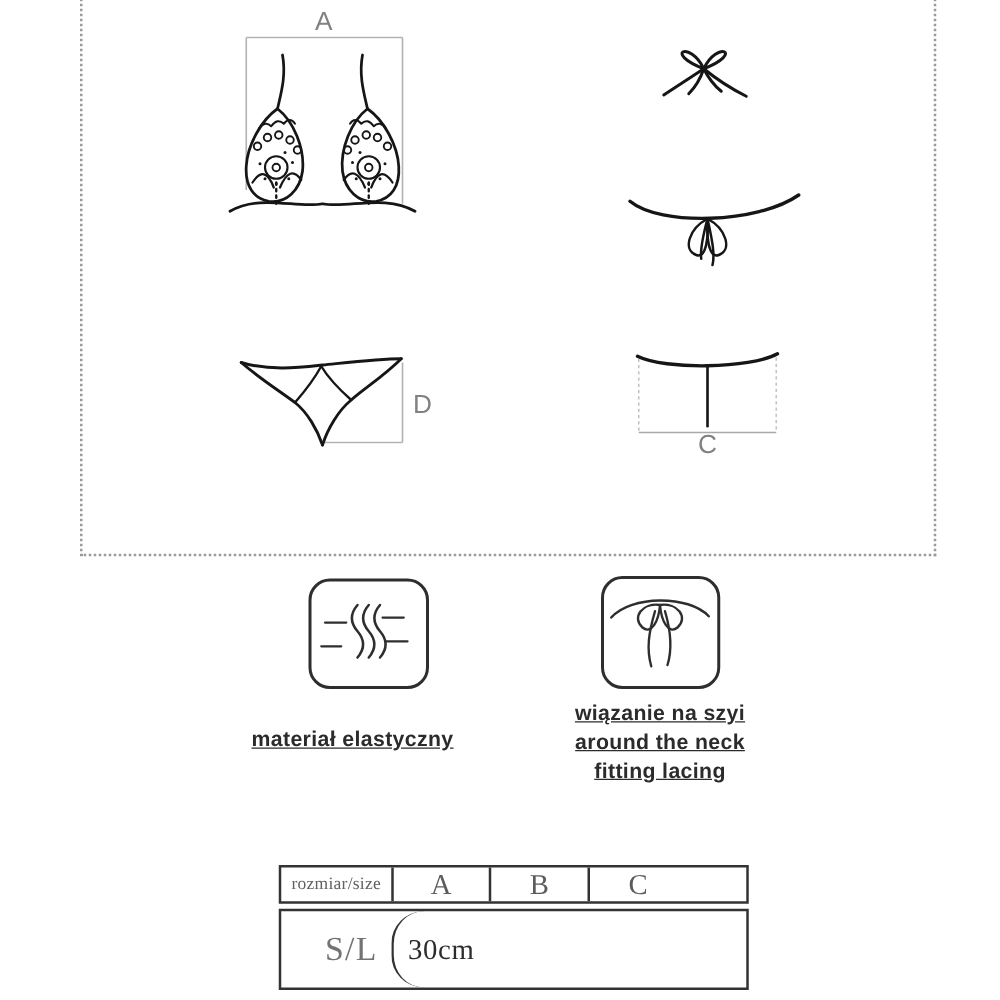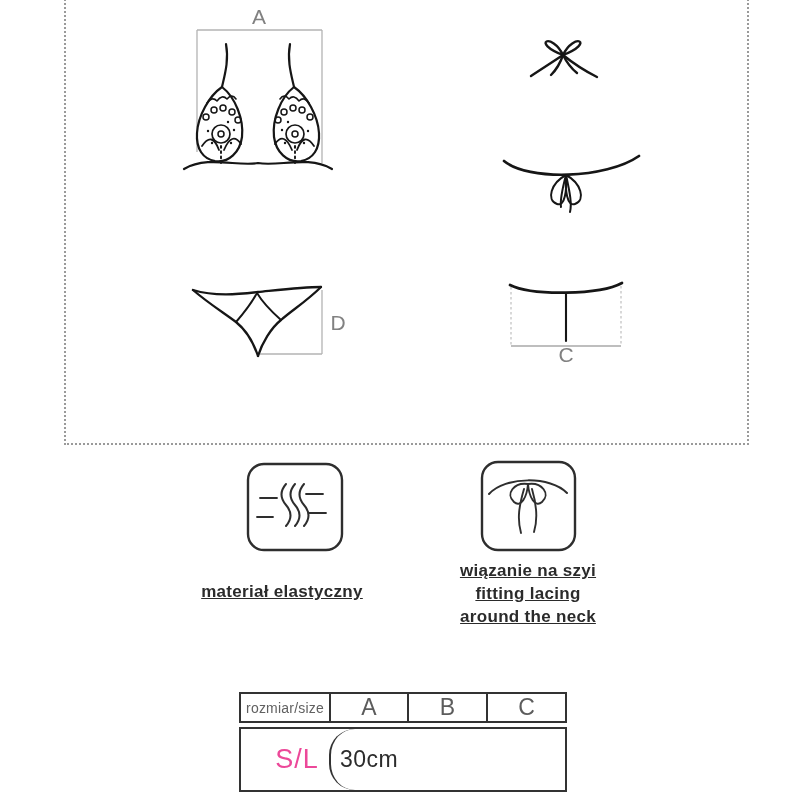--- a/index.html
+++ b/index.html
@@ -14,35 +14,35 @@
   }
   .artwork{position:absolute;left:0;top:0;}
   
   .caption{
     position:absolute;text-align:center;font-weight:bold;
     font-size:17px;line-height:23px;letter-spacing:.3px;color:#2b2b2b;text-decoration:underline;
   }
   .caption-left{left:152px;top:580px;width:260px;}
   .caption-right{left:408px;top:559px;width:240px;}
   
-  .size-table{position:absolute;left:239px;top:692px;width:328px;}
+  .size-table{position:absolute;left:223px;top:692px;width:376px;font-family:Liberation Serif, serif;}
   .trow{
     display:grid;grid-template-columns:88px 78px 79px 79px;
     border:2px solid #333333;box-sizing:border-box;background:#ffffff;
   }
   .trow-header{height:31px;}
   .trow-data{height:65px;margin-top:4px;}
   .tcell{
     display:flex;align-items:center;justify-content:center;
     border-left:2px solid #333333;overflow:hidden;
   }
   .tcell:first-child{border-left:none;}
   .th-size{font-size:14px;color:#616161;letter-spacing:.2px;}
   .th-col{font-size:23px;color:#5c5c5c;font-weight:normal;}
-  .td-size{font-size:27px;color:#ec4899;letter-spacing:1px;padding-left:24px;}
+  .td-size{font-size:27px;color:#737373;letter-spacing:1px;padding-left:24px;}
   .td-val-a{font-size:23px;color:#2c2c2c;letter-spacing:.5px;border-radius:26px;}
   .td-val{font-size:28px;color:#151515;letter-spacing:.5px;}
 </style>
 </head>
 <body>
 
 <div id="page">
 
   <div class="diagram-frame"></div>
 
@@ -169,22 +169,22 @@
       <path d="M532,489 C537,506 538,519 534,532" stroke-width="1.9"></path>
     </g>
   </svg>
 
   <div class="caption caption-left">
     <div>materiał elastyczny</div>
   </div>
 
   <div class="caption caption-right">
     <div>wiązanie na szyi</div>
+    <div>around the neck</div>
     <div>fitting lacing</div>
-    <div>around the neck</div>
   </div>
 
   <div class="size-table">
     <div class="trow trow-header">
       <div class="tcell th-size">rozmiar/size</div>
       <div class="tcell th-col">A</div>
       <div class="tcell th-col">B</div>
       <div class="tcell th-col">C</div>
     </div>
     <div class="trow trow-data">

